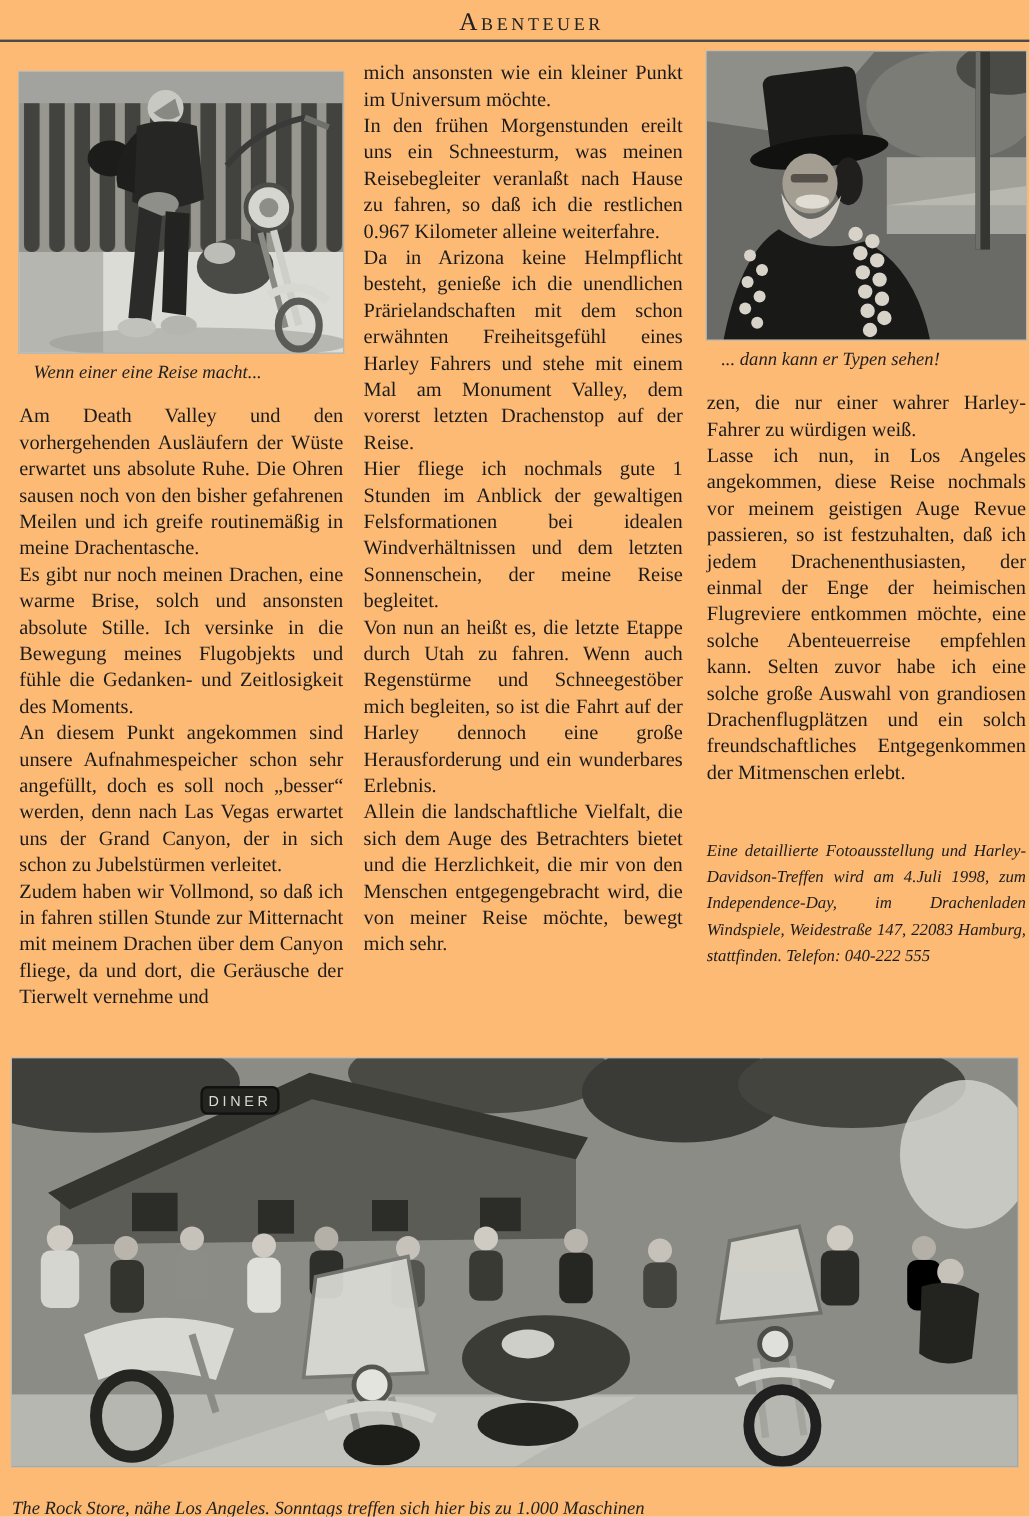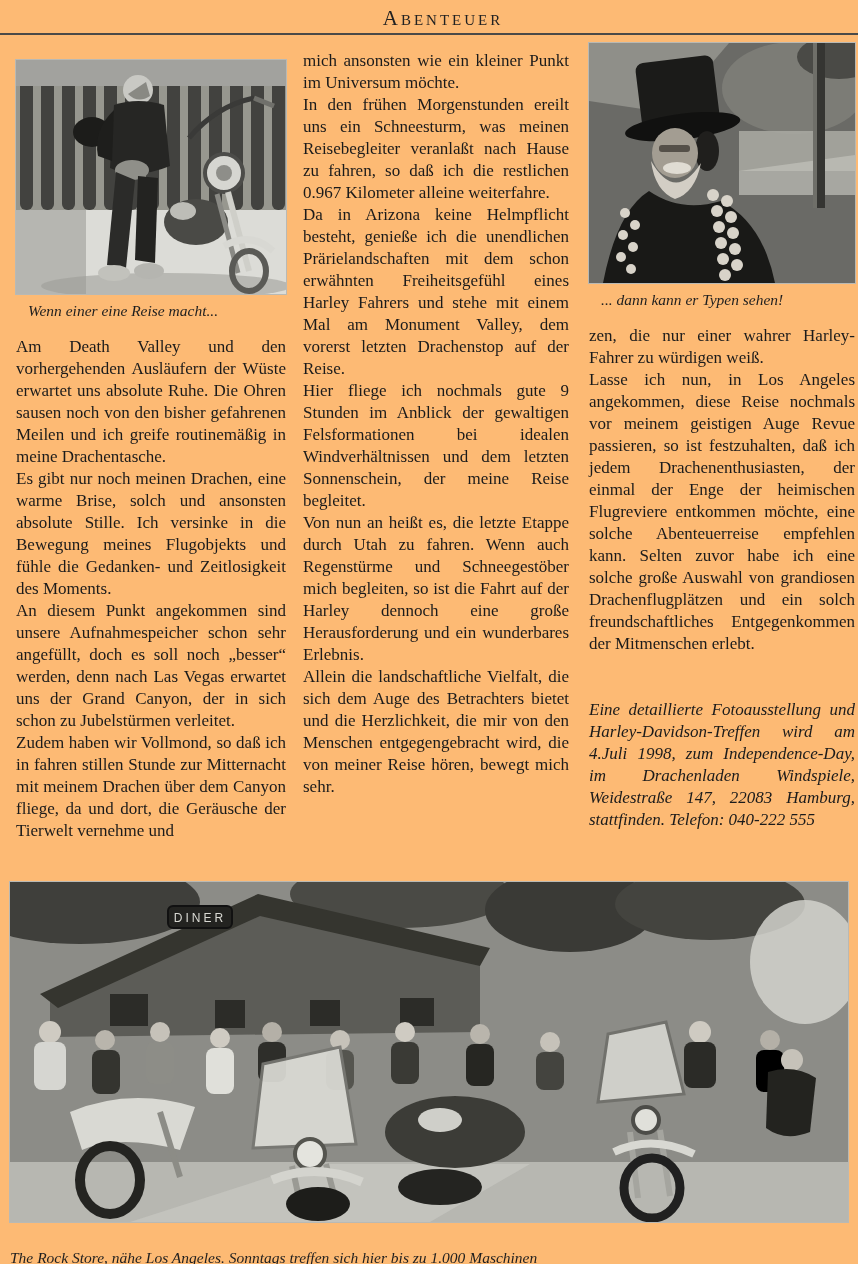--- a/index.html
+++ b/index.html
@@ -44,21 +44,21 @@
     font-size:17px;
     line-height:22px;
     text-align:justify;
     hyphens:auto;
     -webkit-hyphens:auto;
   }
   .col-mid .bodytext{margin-top:0;}
   .note{
     margin-top:44px;
     font-style:italic;
-    font-size:17px;
+    font-size:14px;
     line-height:22px;
     text-align:justify;
   }
   .bottom-photo{
     position:absolute;left:10px;top:882px;
     width:838px;height:340px;
   }
   .bottom-caption{
     position:absolute;left:10px;top:1233px;width:820px;
     font-style:italic;font-size:15.5px;color:#1f1f1f;
@@ -119,23 +119,23 @@
       <p>An diesem Punkt angekommen sind unsere Aufnahmespeicher schon sehr angefüllt, doch es soll noch „besser“ werden, denn nach Las Vegas erwartet uns der Grand Canyon, der in sich schon zu Jubelstürmen verleitet.</p>
       <p>Zudem haben wir Vollmond, so daß ich in fahren stillen Stunde zur Mitternacht mit meinem Drachen über dem Canyon fliege, da und dort, die Geräusche  der Tierwelt vernehme und</p>
     </div>
   </div>
 
   <div class="col col-mid">
     <div class="bodytext">
       <p>mich ansonsten wie ein kleiner Punkt im Universum möchte.</p>
       <p>In den frühen Morgenstunden ereilt uns ein Schneesturm, was meinen Reisebegleiter veranlaßt nach Hause zu fahren, so daß ich die restlichen 0.967 Kilometer alleine weiterfahre.</p>
       <p>Da in Arizona keine Helmpflicht besteht, genieße ich die unendlichen Prärielandschaften mit dem schon erwähnten Freiheitsgefühl eines Harley Fahrers und stehe mit einem Mal am Monument Valley, dem vorerst letzten Drachenstop auf der Reise.</p>
-      <p>Hier fliege ich nochmals gute 9 Stunden im Anblick der gewaltigen Felsformationen bei idealen Windverhältnissen und dem letzten Sonnenschein, der meine Reise begleitet.</p>
+      <p>Hier fliege ich nochmals gute 1 Stunden im Anblick der gewaltigen Felsformationen bei idealen Windverhältnissen und dem letzten Sonnenschein, der meine Reise begleitet.</p>
       <p>Von nun an heißt es, die letzte Etappe durch Utah zu fahren. Wenn auch Regenstürme und Schneegestöber mich begleiten, so ist die Fahrt auf der Harley dennoch eine große Herausforderung und ein wunderbares Erlebnis.</p>
-      <p>Allein die landschaftliche Vielfalt, die sich dem Auge des Betrachters bietet und die Herzlichkeit, die mir von den Menschen entgegengebracht wird, die von meiner Reise hören, bewegt mich sehr.</p>
+      <p>Allein die landschaftliche Vielfalt, die sich dem Auge des Betrachters bietet und die Herzlichkeit, die mir von den Menschen entgegengebracht wird, die von meiner Reise möchte, bewegt mich sehr.</p>
     </div>
   </div>
 
   <div class="col col-right">
     <div class="photo">
       <svg width="266" height="240" viewBox="0 0 266 240">
         <rect width="266" height="240" fill="#6a6a66"></rect>
         <polygon points="0,0 140,0 80,70 0,58" fill="#8f8f89"></polygon>
         <ellipse cx="205" cy="45" rx="72" ry="46" fill="#7c7c76"></ellipse>
         <ellipse cx="250" cy="14" rx="42" ry="22" fill="#4a4a46"></ellipse>

